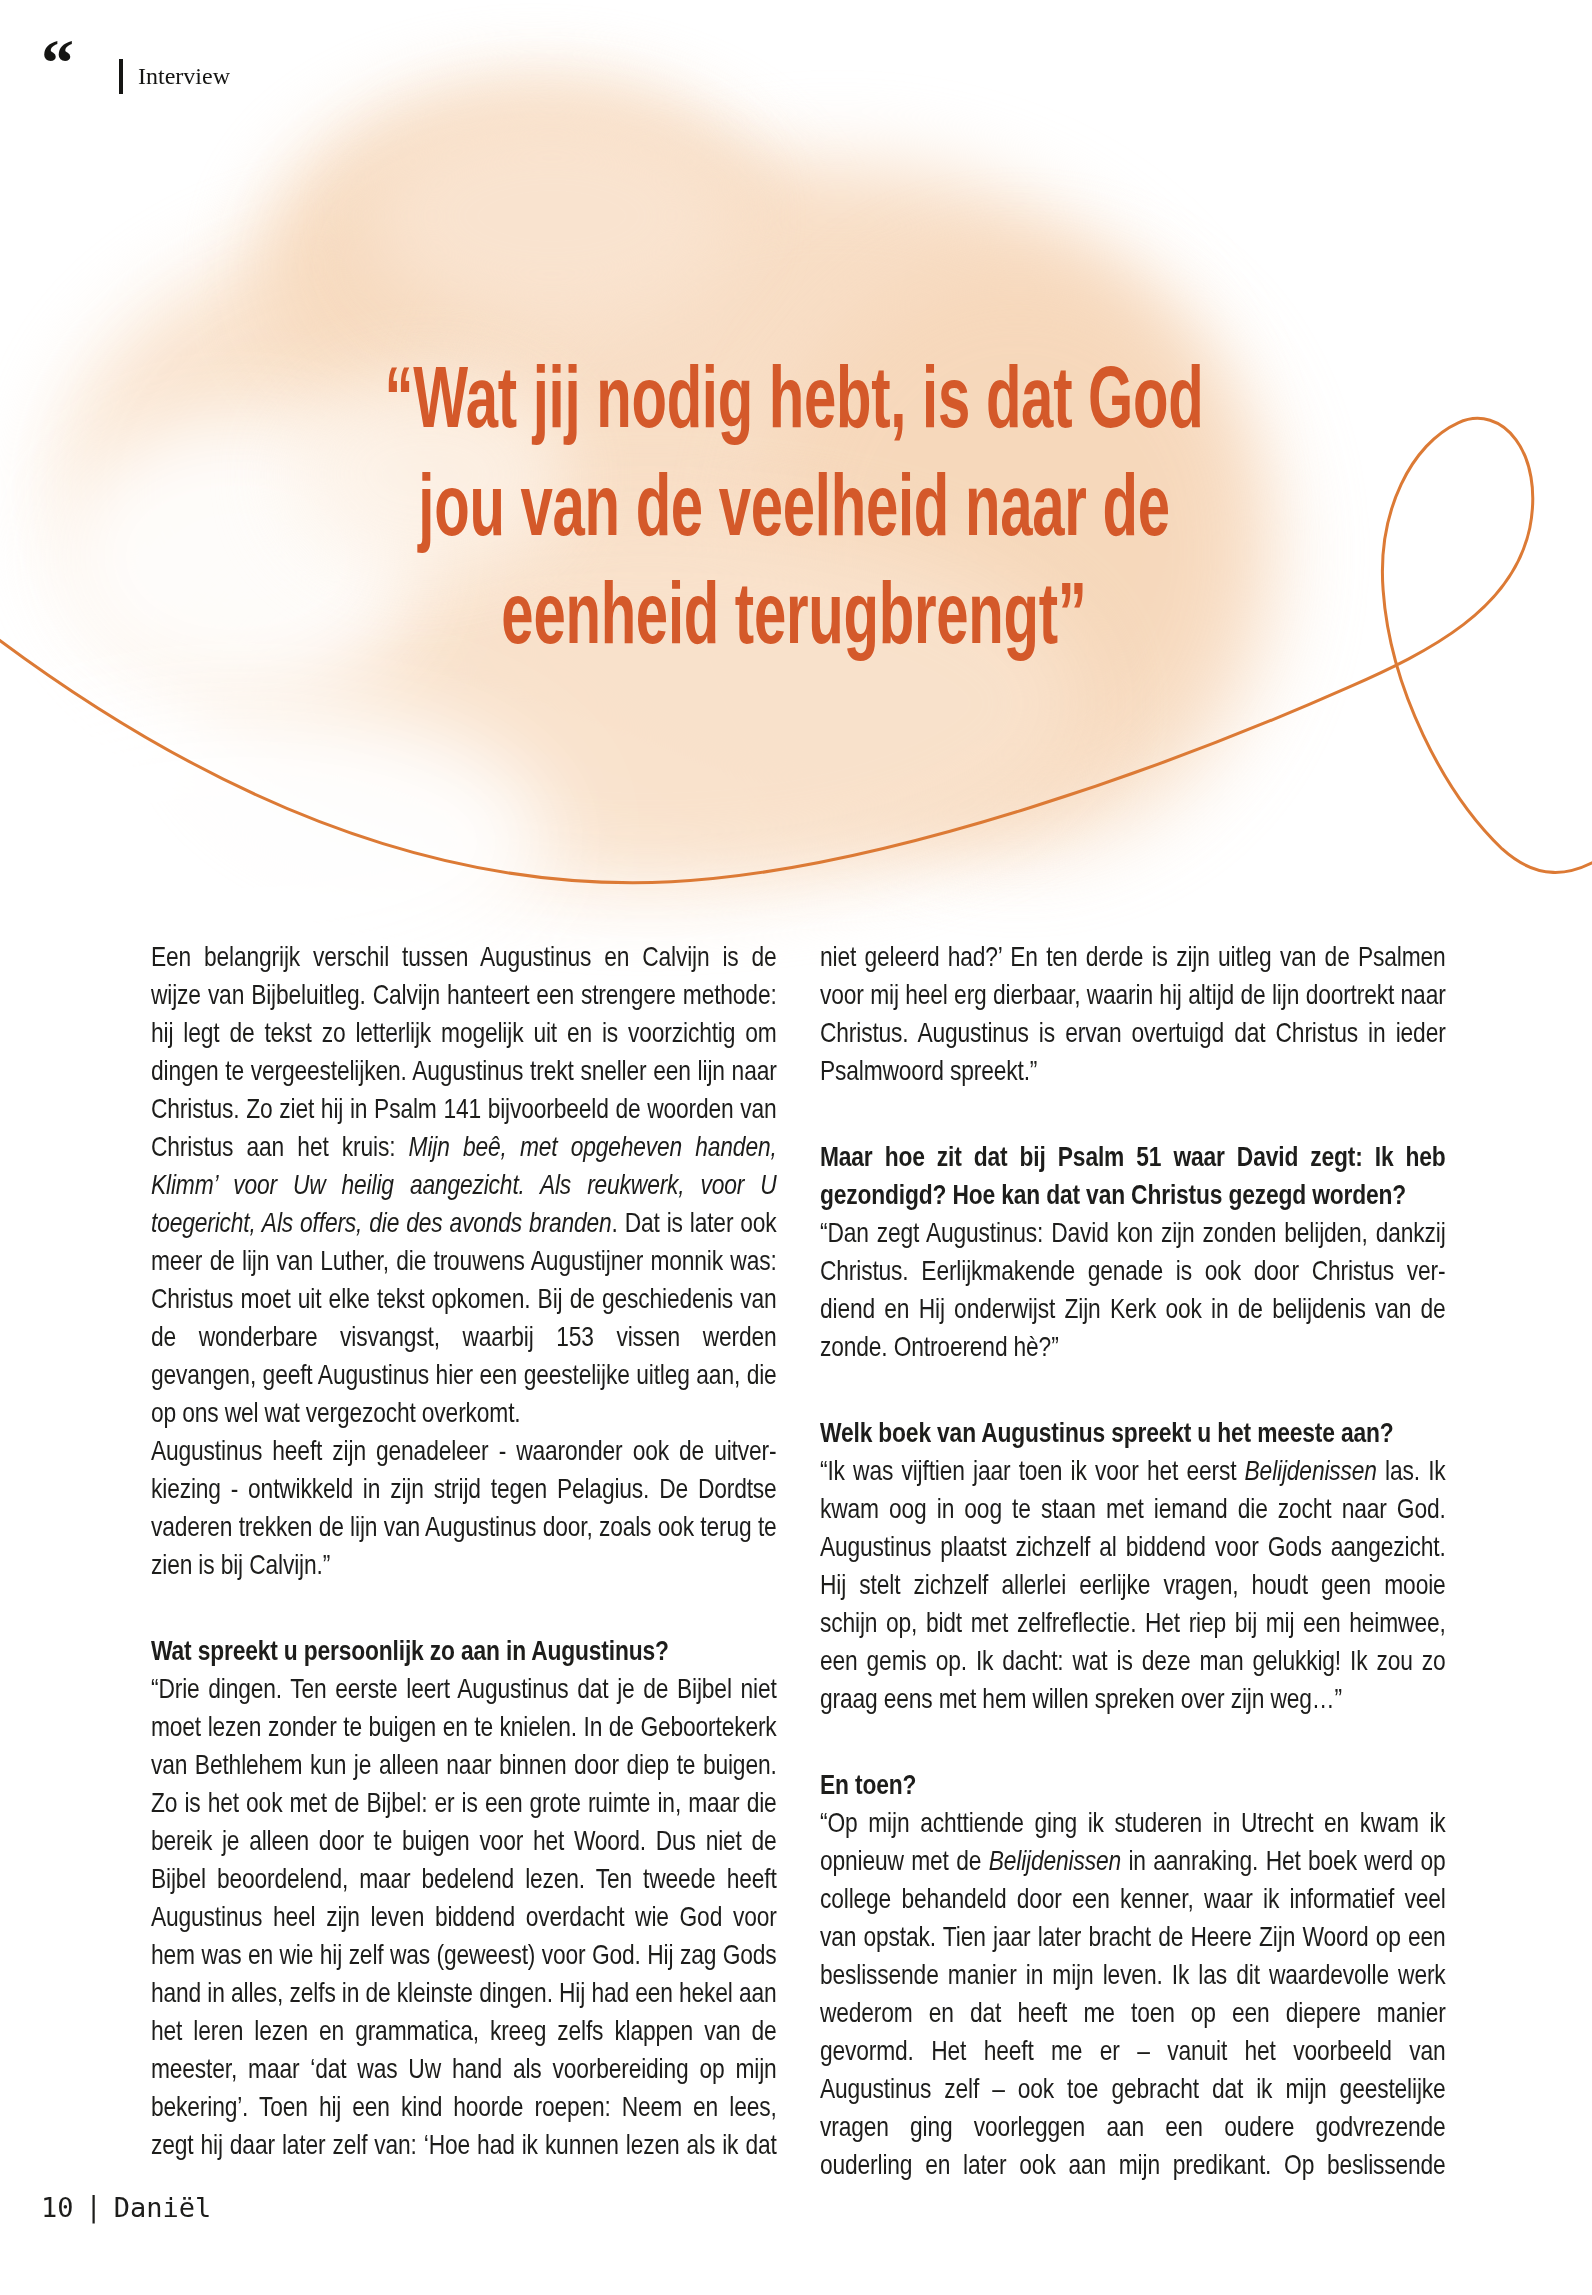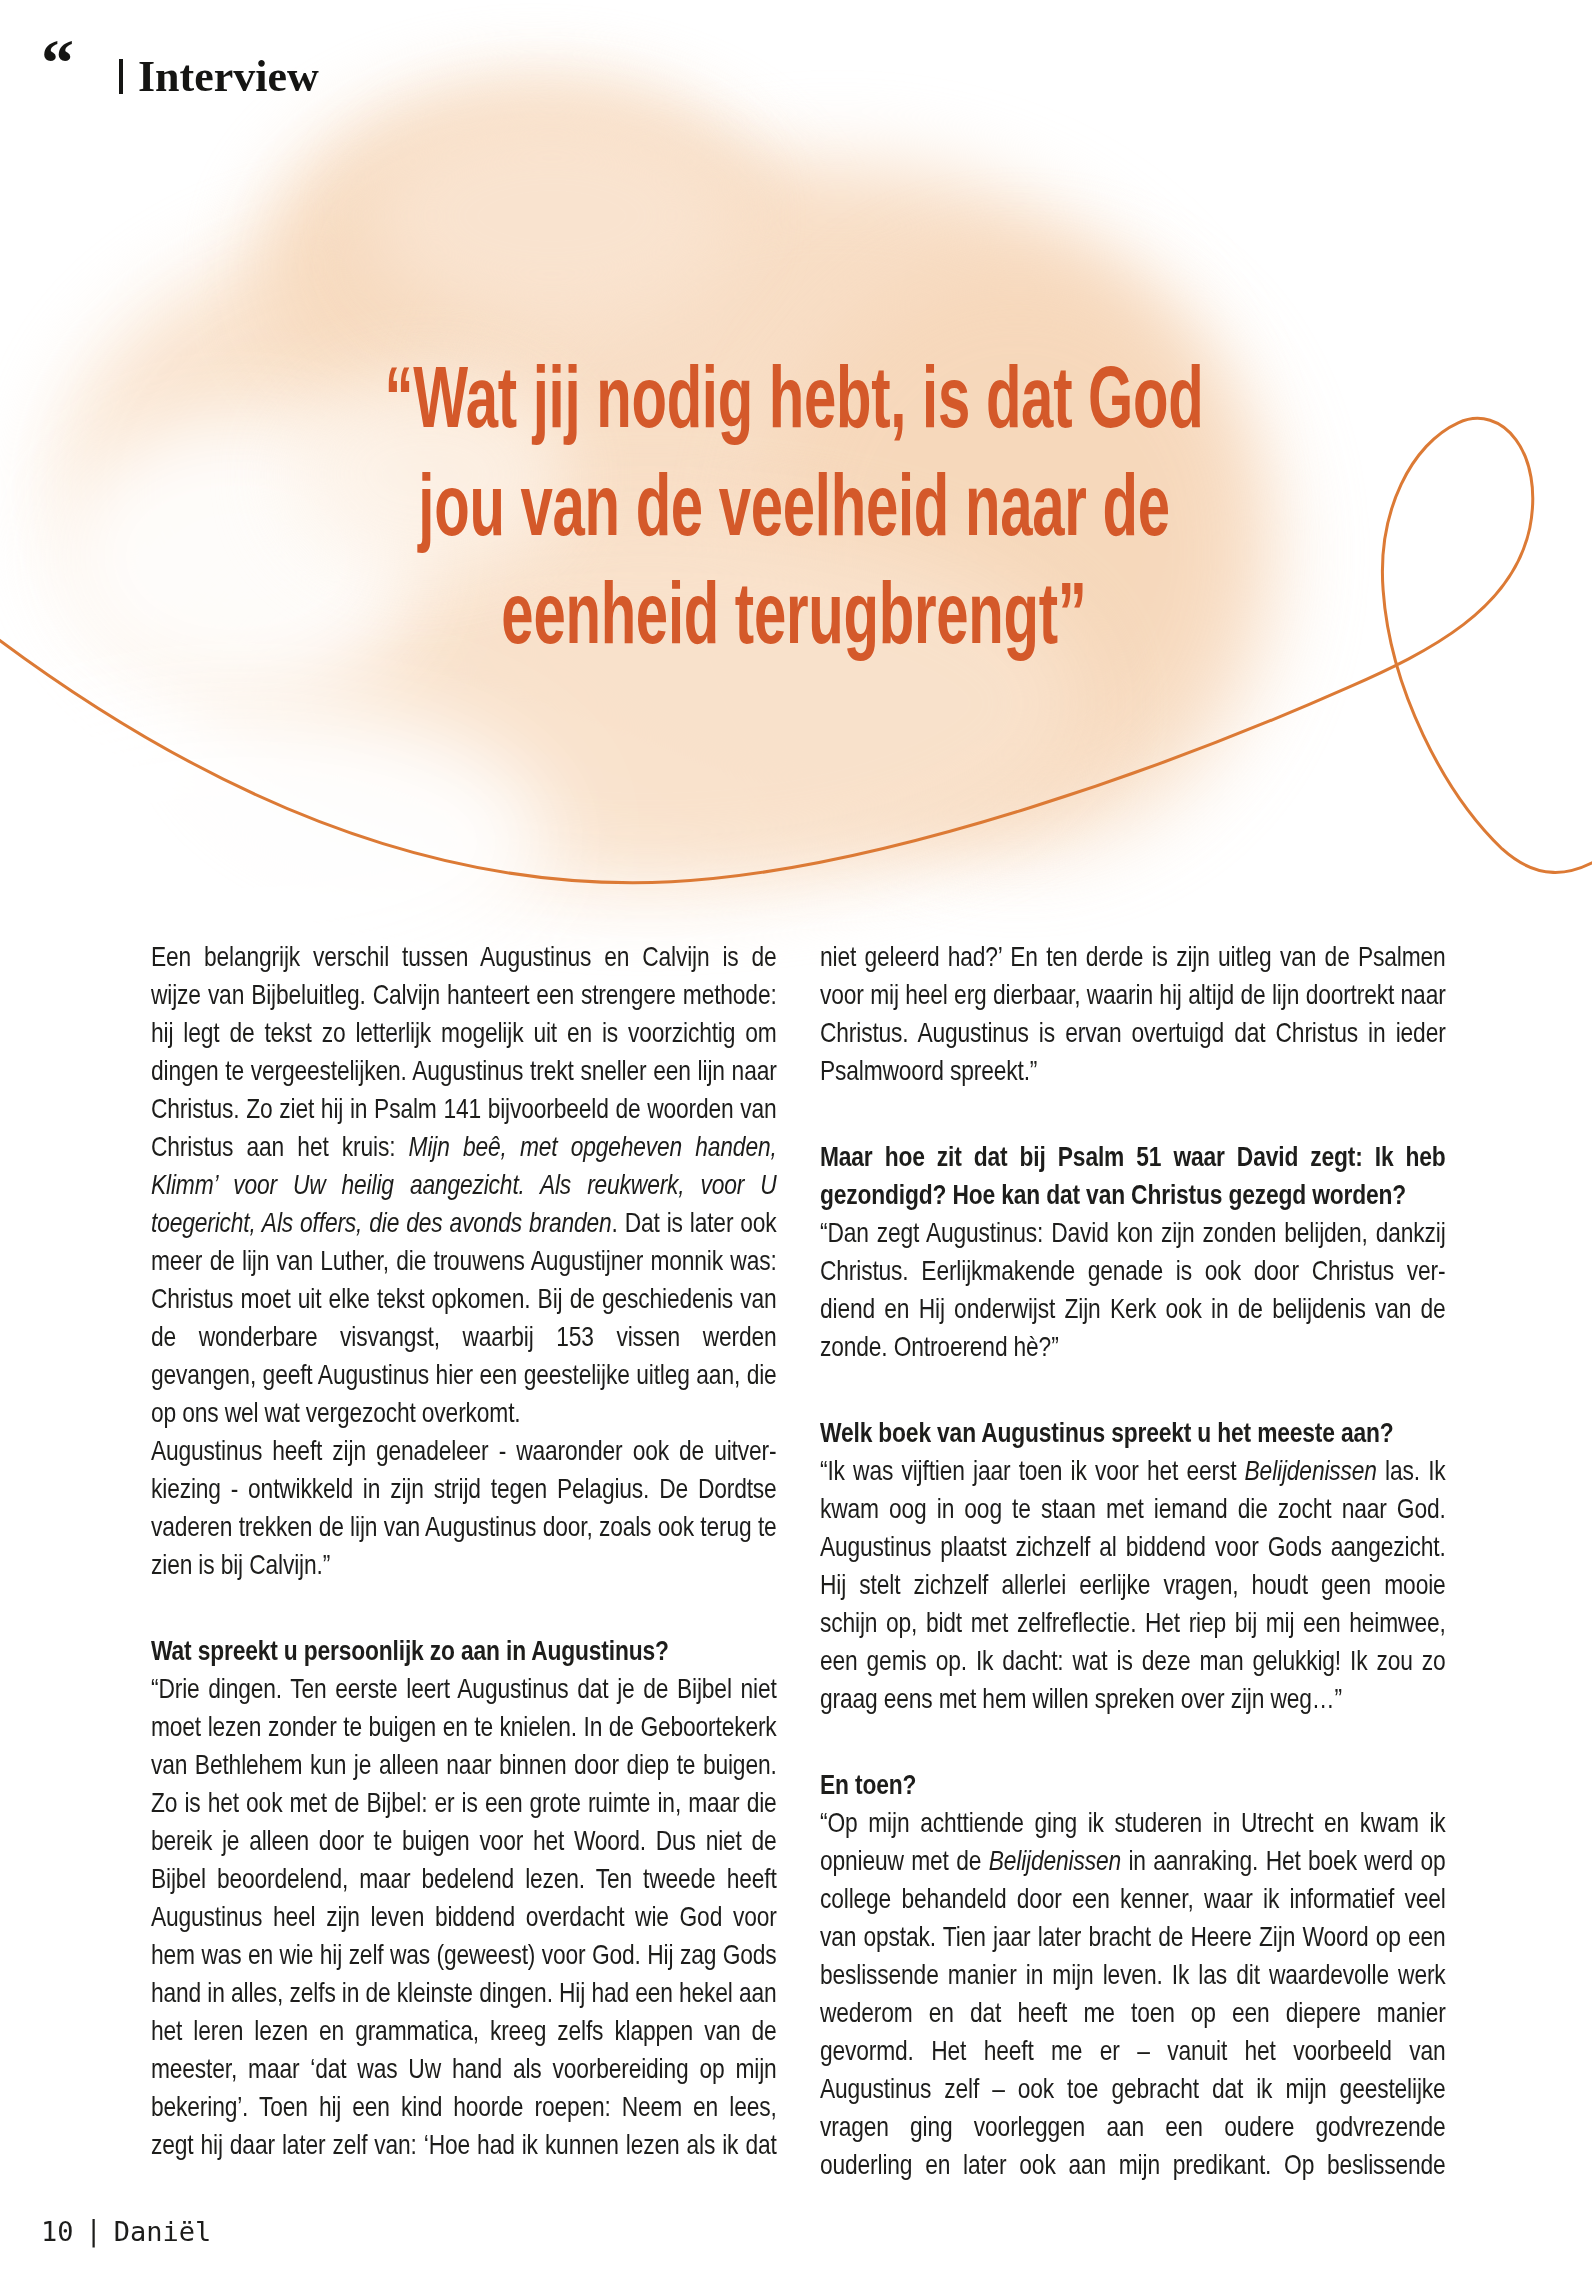--- a/index.html
+++ b/index.html
@@ -26,21 +26,21 @@
   
   .hdr{position:absolute;left:41px;top:35px;height:60px;}
   .hdr .qicon{
     position:absolute;left:0;top:-5.2px;
     font-family:"Liberation Serif",serif;font-weight:bold;font-size:66px;line-height:1;
     color:#151513;letter-spacing:-3.5px;
   }
   .hdr .bar{position:absolute;left:78px;top:24px;width:3.5px;height:35px;background:#151513;}
   .hdr .lbl{
     position:absolute;left:97px;top:24px;
-    font-family:"Liberation Serif",serif;font-weight:bold;font-size:44px;line-height:35px;
+    font-family:"Liberation Serif",serif;font-weight:normal;font-size:24px;line-height:35px;
     color:#151513;
   }
   
   .pq{
     position:absolute;left:147px;top:343px;width:1294px;
     text-align:center;
     transform:scaleX(0.66);transform-origin:50% 0;
     font-weight:bold;font-size:88px;line-height:108px;letter-spacing:-0.4px;
   }
   
@@ -53,21 +53,21 @@
   #col-0{left:151px;}
   #col-1{left:820px;}
   .col p{margin:0;}
   .col p.cont{text-align-last:justify;}
   .col .bh{font-weight:bold;margin:48px 0 0 0;text-align:justify;text-align-last:left;}
   .col em{font-style:italic;}
   
   .ftr{
     position:absolute;left:41px;top:2190px;
     font-family:"DejaVu Sans Mono",monospace;font-size:27px;line-height:35px;color:#1d1d1b;
-    display:flex;align-items:flex-start;gap:12px;margin-top:24px;
+    display:flex;align-items:flex-start;gap:12px;
   }
   .ftr .num{font-weight:normal;}
   .ftr .sep{font-weight:normal;transform:scaleY(1.05);}
   .ftr .mag{font-weight:normal;}
 </style>
 </head>
 <body>
 
 <div class="wc">
   <div class="b2"></div>

